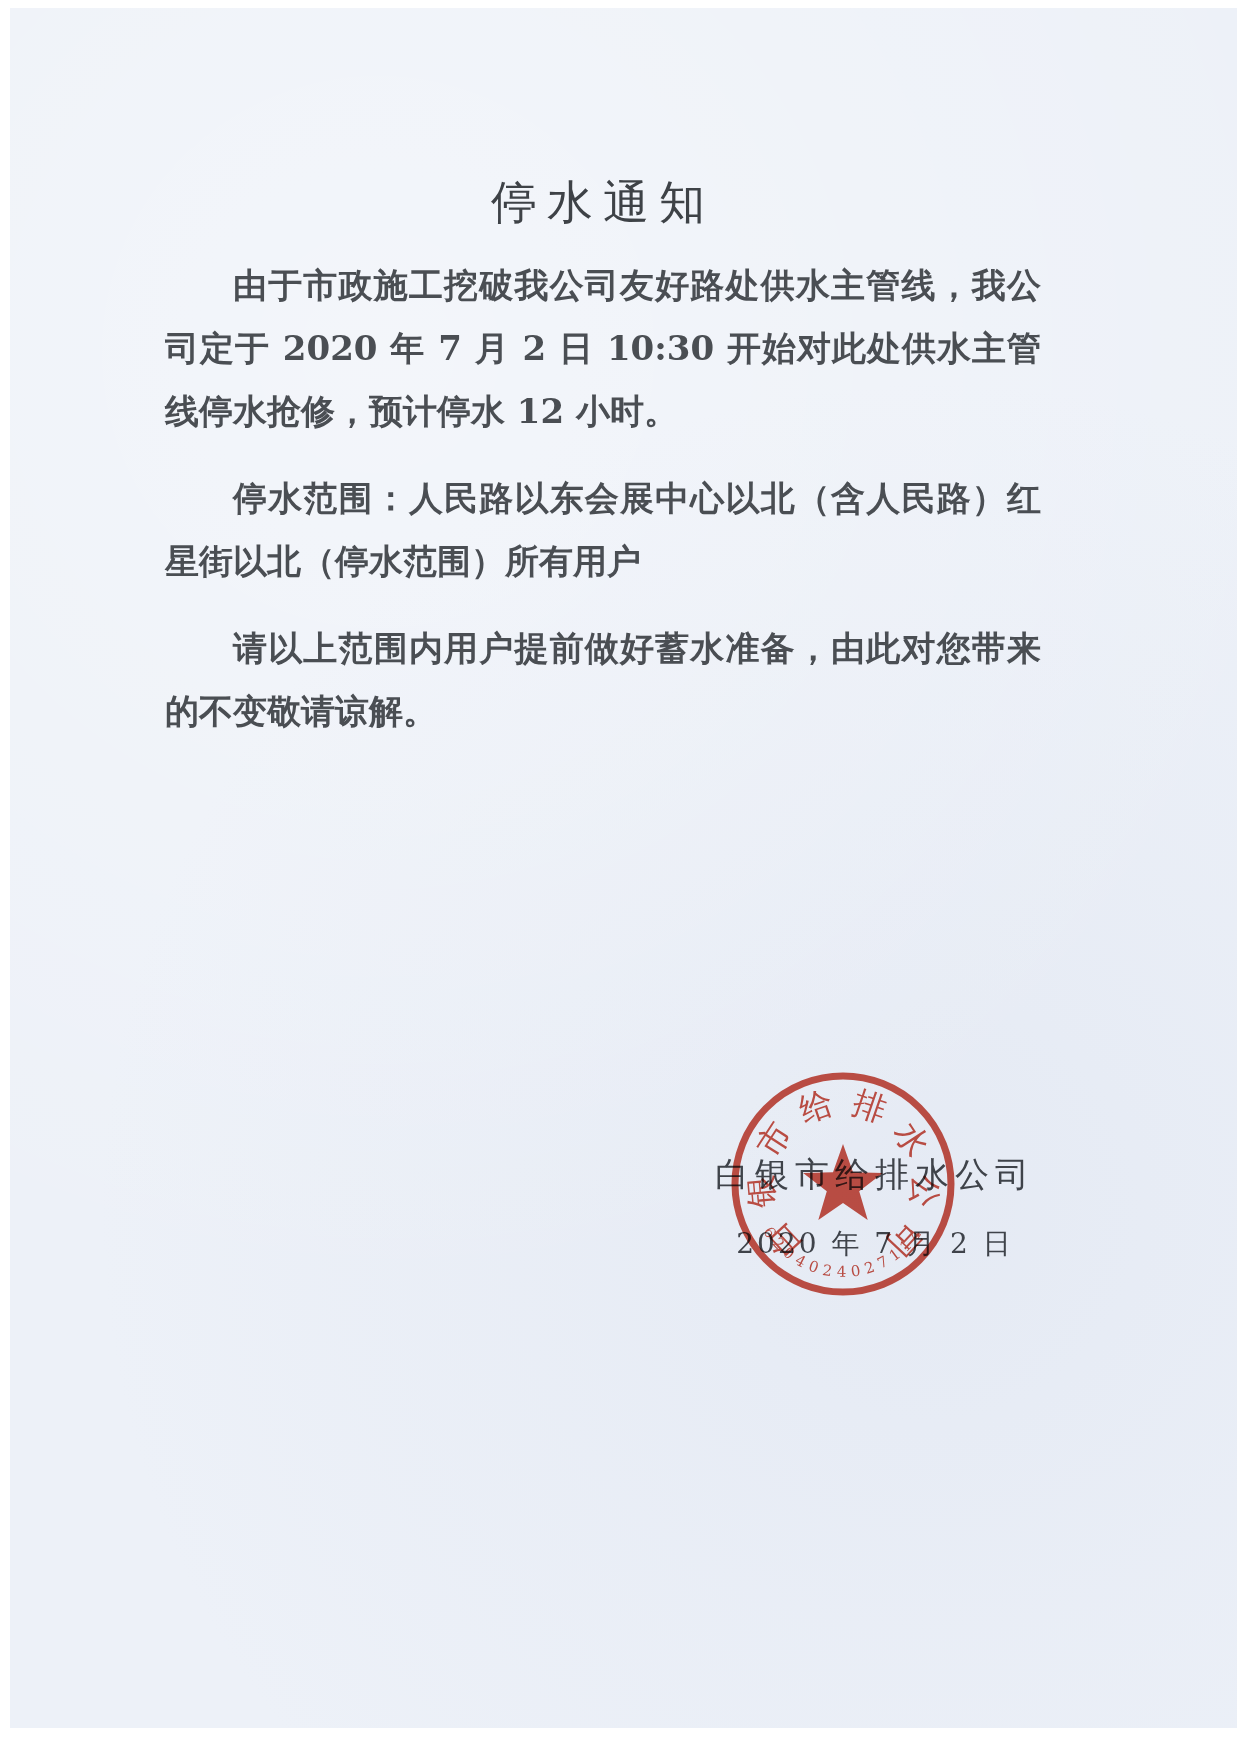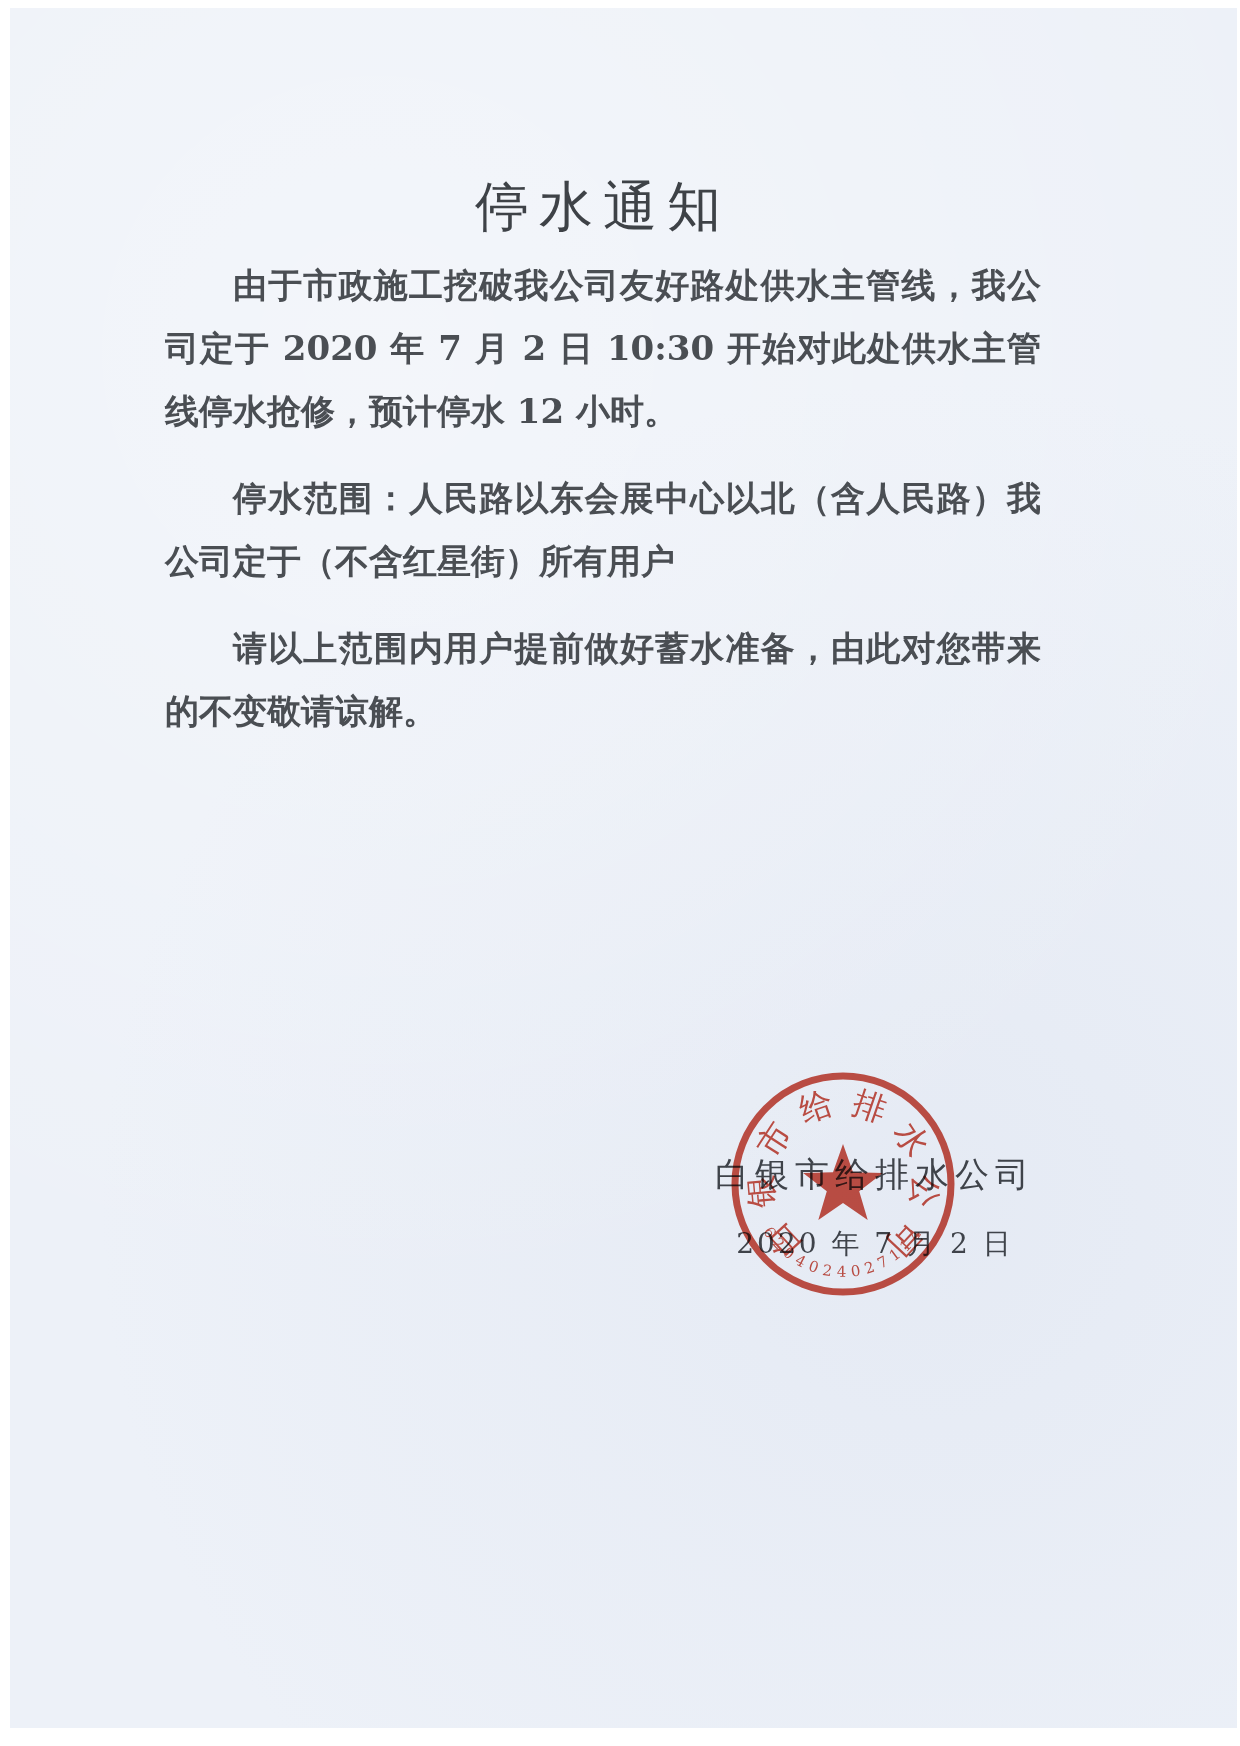--- a/index.html
+++ b/index.html
@@ -15,21 +15,21 @@
     left:10px; top:8px; right:3px; bottom:18px;
     background:#edf1f8;
     background-image:
       radial-gradient(circle at 30% 20%, rgba(255,255,255,.35), rgba(255,255,255,0) 60%),
       radial-gradient(circle at 75% 70%, rgba(205,214,232,.25), rgba(255,255,255,0) 55%);
   }
   .title {
     position:absolute;
     left:165px; top:176px; width:876px;
     text-align:center;
-    font-size:54px;
+    font-size:46px;
     letter-spacing:10px;
     color:#3e4247;
     line-height:1.15;
   }
   .notice-body {
     position:absolute;
     left:165px; top:254px; width:876px;
     font-size:34px;
     line-height:63px;
     color:#4a4e53;
@@ -69,21 +69,21 @@
 </style>
 </head>
 <body>
 
 <div class="paper"></div>
 
 <div class="title">停水通知</div>
 
 <div class="notice-body">
   <p class="para">由于市政施工挖破我公司友好路处供水主管线，我公司定于 2020 年 7 月 2 日 10:30 开始对此处供水主管线停水抢修，预计停水 12 小时。</p>
-  <p class="para">停水范围：人民路以东会展中心以北（含人民路）我公司定于（不含红星街）所有用户</p>
+  <p class="para">停水范围：人民路以东会展中心以北（含人民路）红星街以北（停水范围）所有用户</p>
   <p class="para">请以上范围内用户提前做好蓄水准备，由此对您带来的不变敬请谅解。</p>
 </div>
 
 <div class="sign-block">
   <div class="signature">白银市给排水公司</div>
   <div class="date">2020 年 7 月 2 日</div>
 </div>
 
 <svg class="stamp" viewBox="0 0 240 240" xmlns="http://www.w3.org/2000/svg">
   <circle cx="120" cy="120" r="108" fill="none" stroke="#c53a2c" stroke-width="7"></circle>

